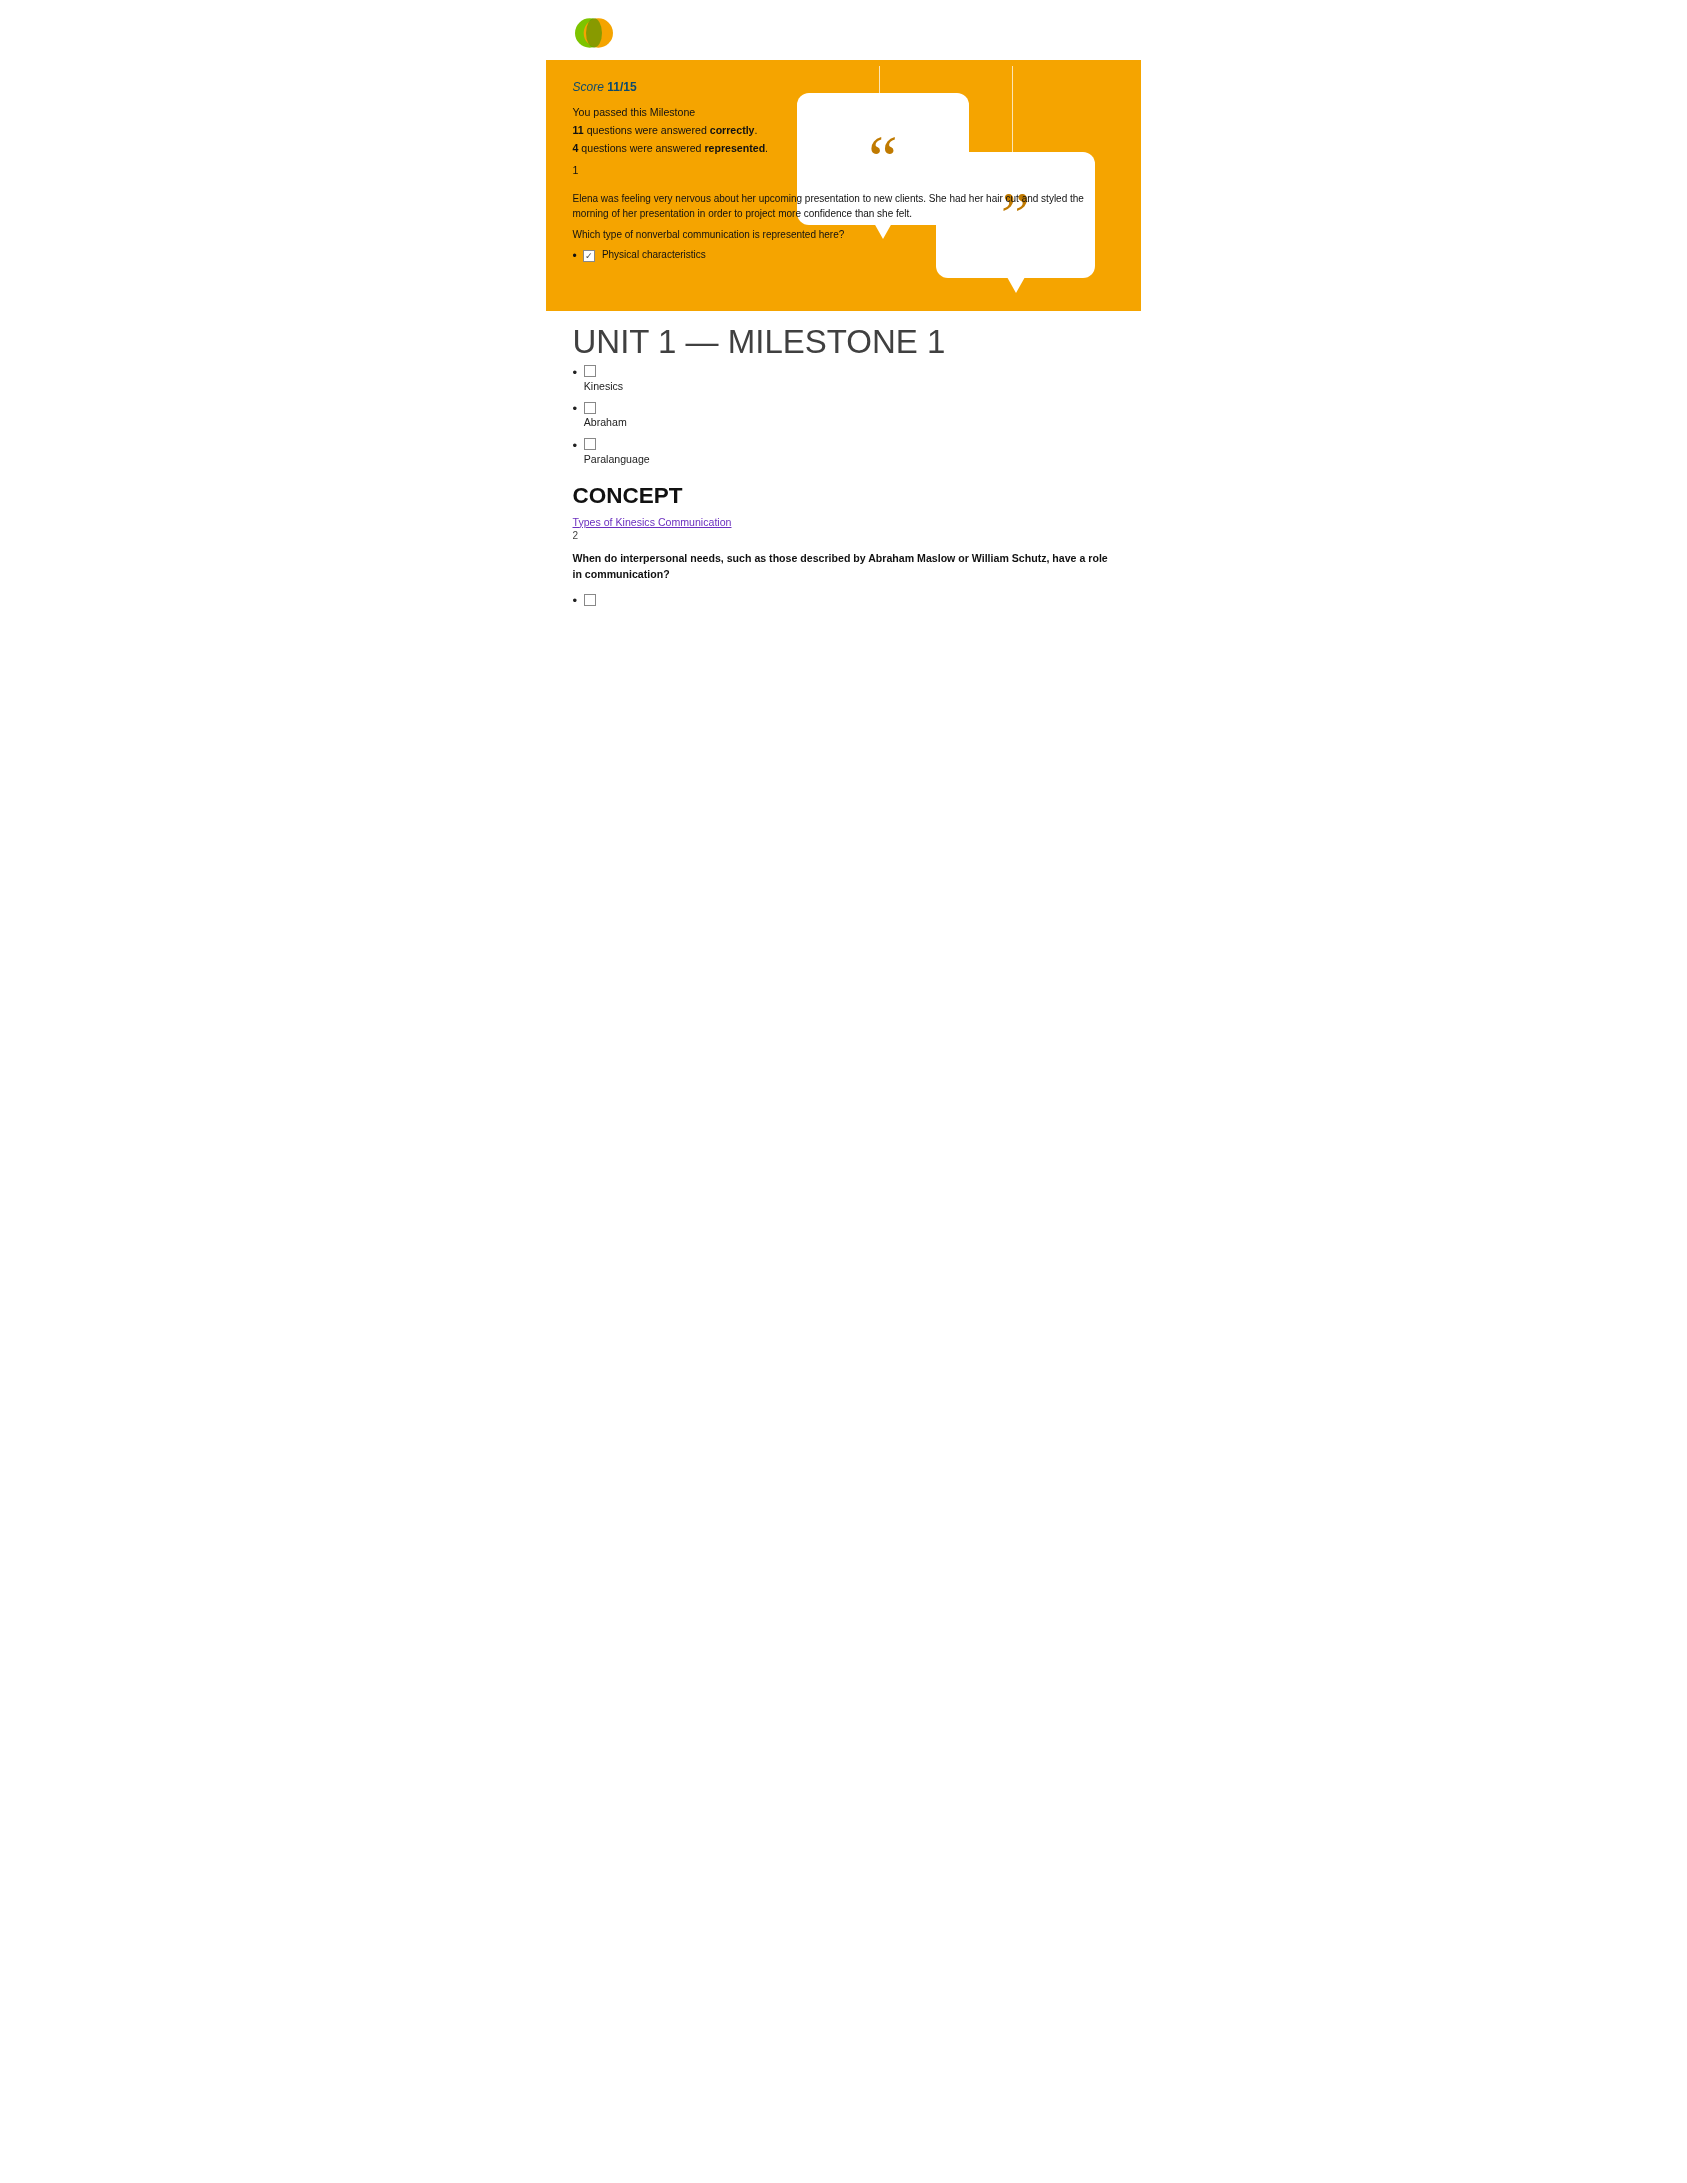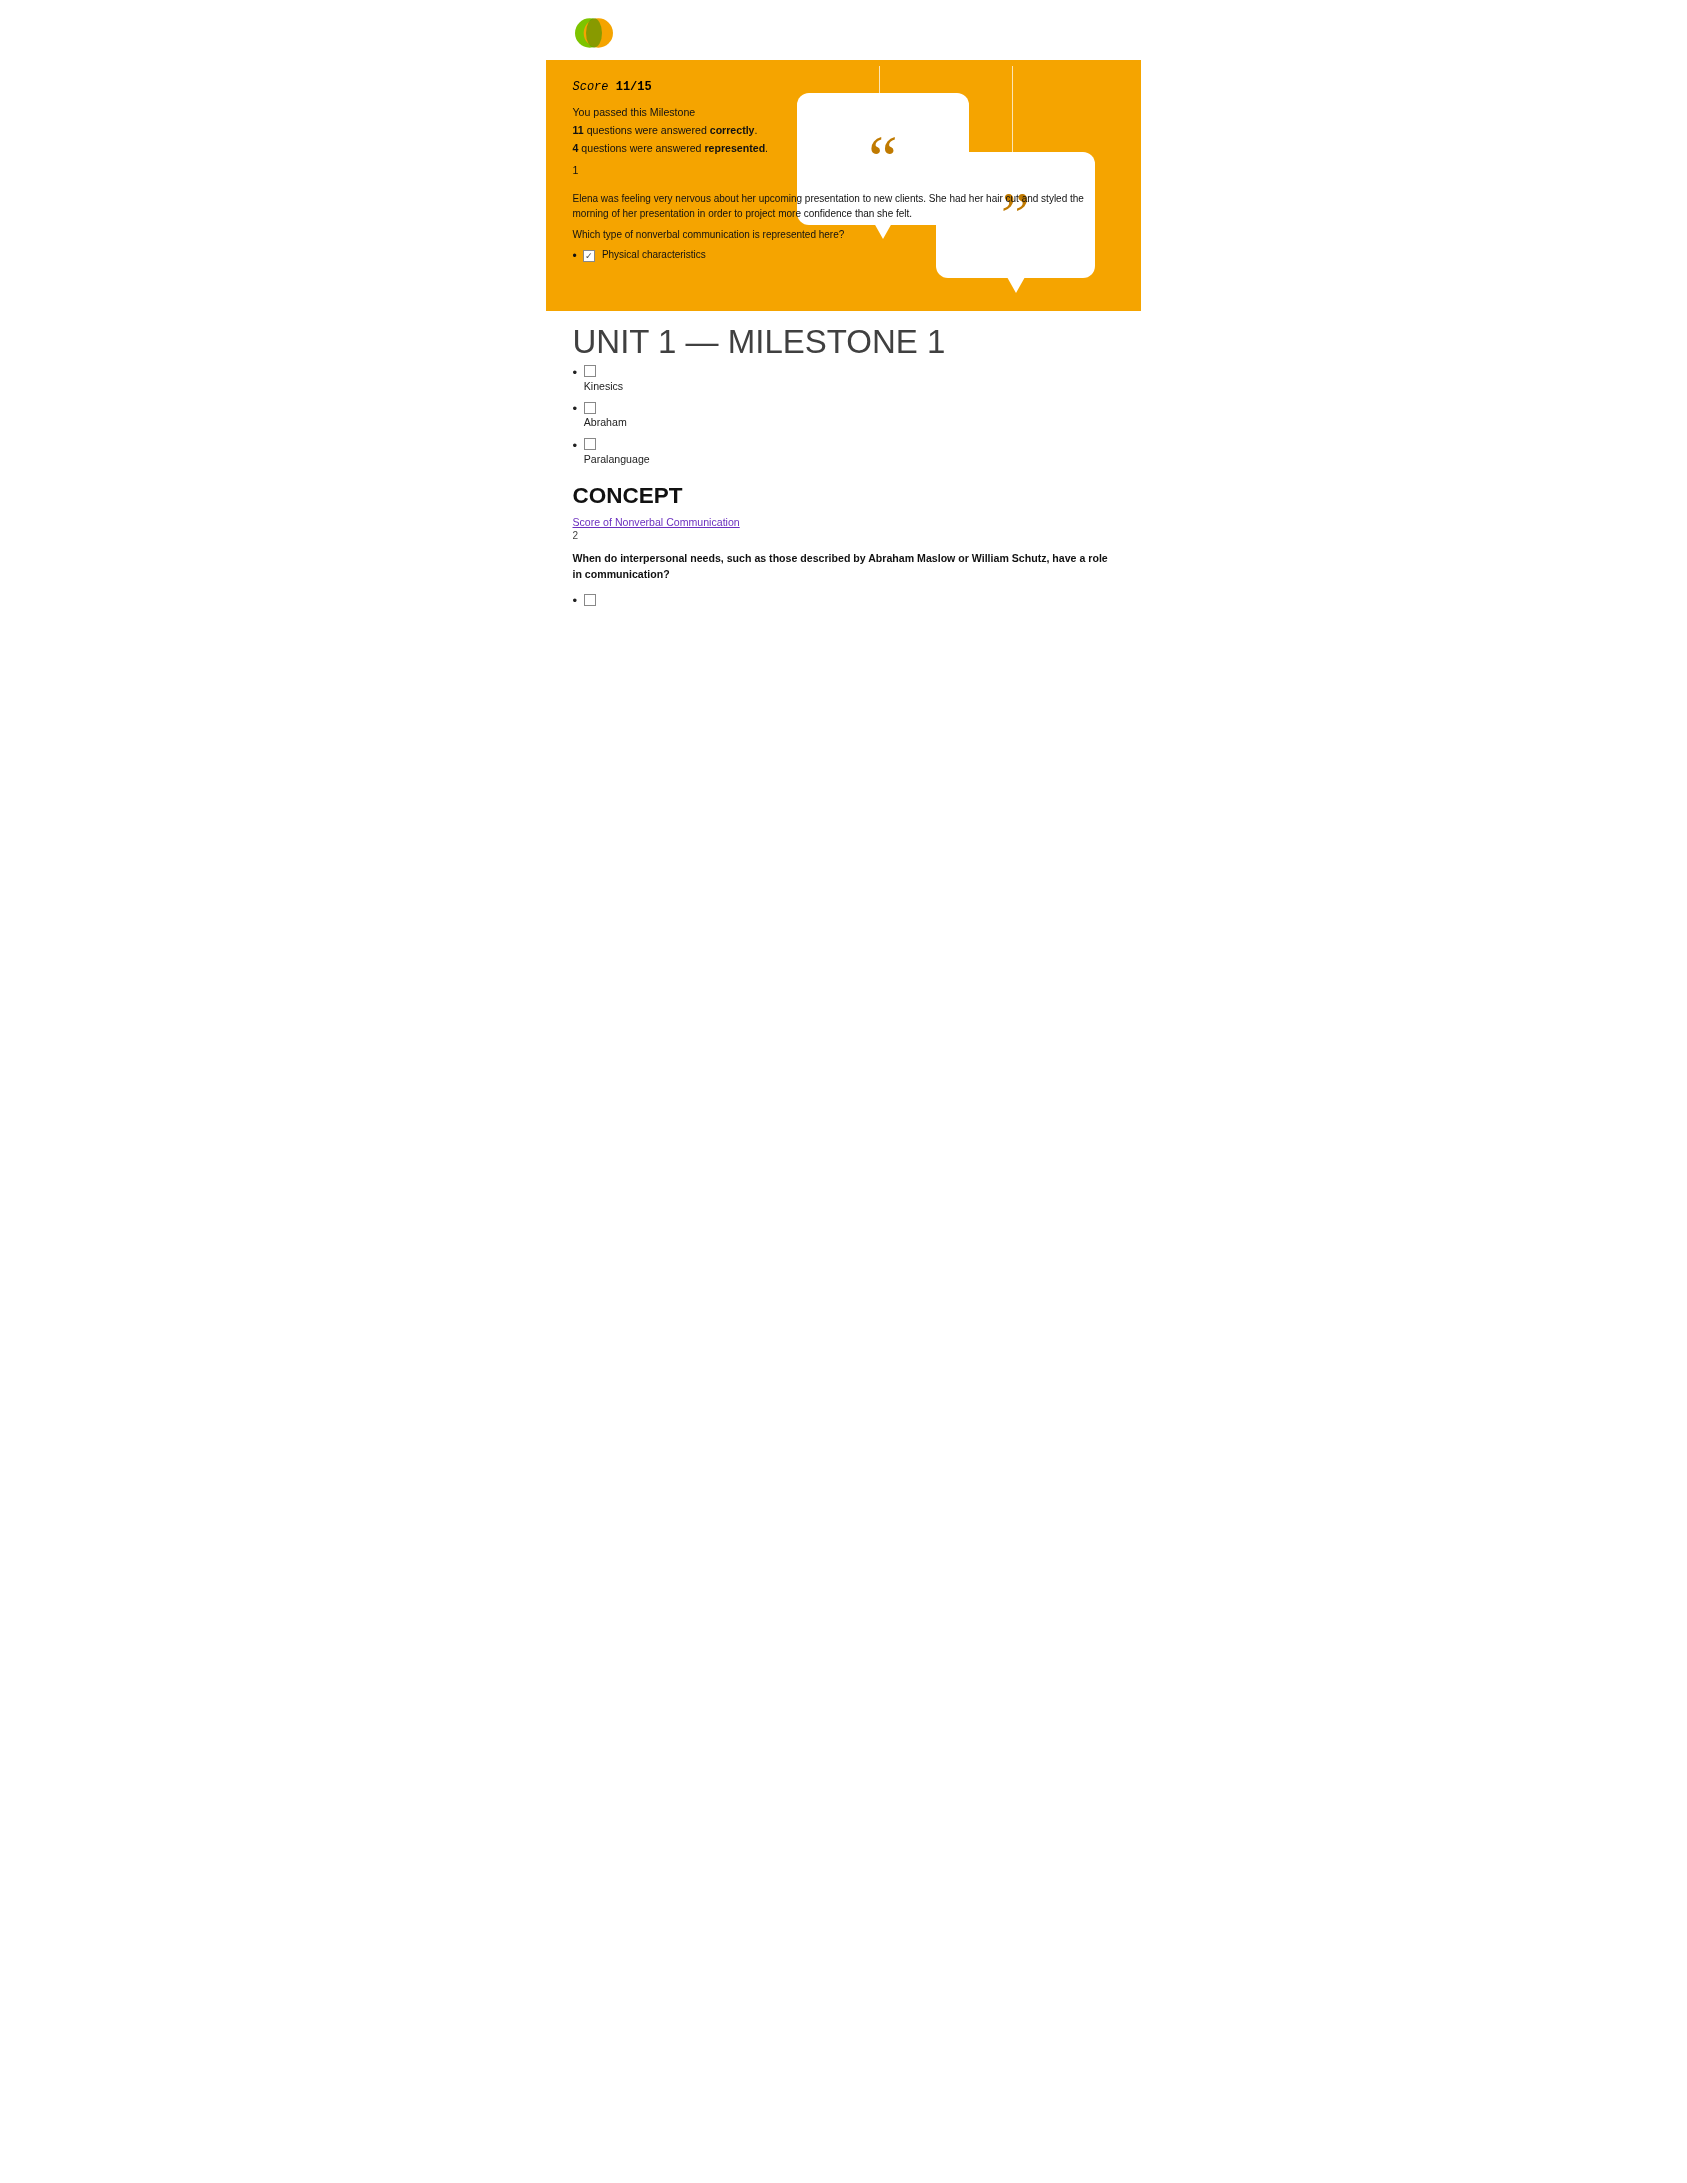--- a/index.html
+++ b/index.html
@@ -25,24 +25,23 @@
     .hero-banner {
       background: #F5A400;
       width: 100%;
       min-height: 251px;
       position: relative;
       padding: 20px 26.5px 26.5px 26.5px;
       overflow: hidden;
     }
     .score-line {
       font-style: italic;
-      color: #000000;
+      color: #0c4a6e;
       font-size: 12px;
       margin-bottom: 9.3px;
-      font-family: Liberation Mono, monospace;
     }
     .score-line span {
       font-style: normal;
       font-weight: bold;
     }
     .pass-info {
       color: #111;
       font-size: 10.6px;
       line-height: 1.7;
       position: relative;
@@ -348,21 +347,21 @@
       <div class="option-checkbox-row">
         <span class="checkbox-wrap"></span>
       </div>
       <span class="option-text">Paralanguage</span>
     </div>
   </div>
 
   
   <div class="concept-label">CONCEPT</div>
 
-  <a class="concept-link" href="#">Score of Nonverbal Communication</a>
+  <a class="concept-link" href="#">Types of Kinesics Communication</a>
   <div class="question-number" style="margin-top:2.6px;">2</div>
 
   <p class="question-main">When do interpersonal needs, such as those described by Abraham Maslow or William Schutz, have a role in communication?</p>
 
   
   <div class="option-row">
     <span class="bullet-dot">•</span>
     <div class="option-content">
       <div class="option-checkbox-row">
         <span class="checkbox-wrap"></span>

